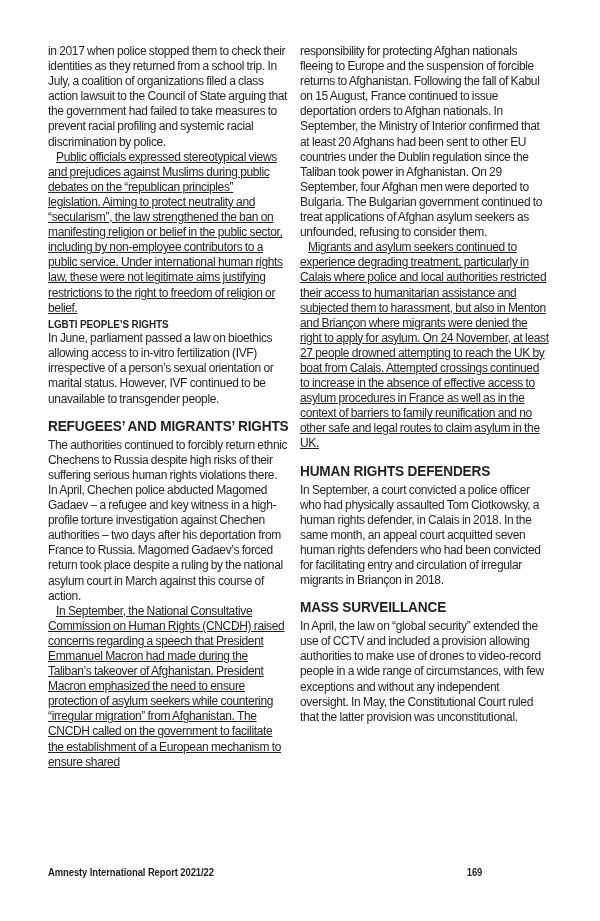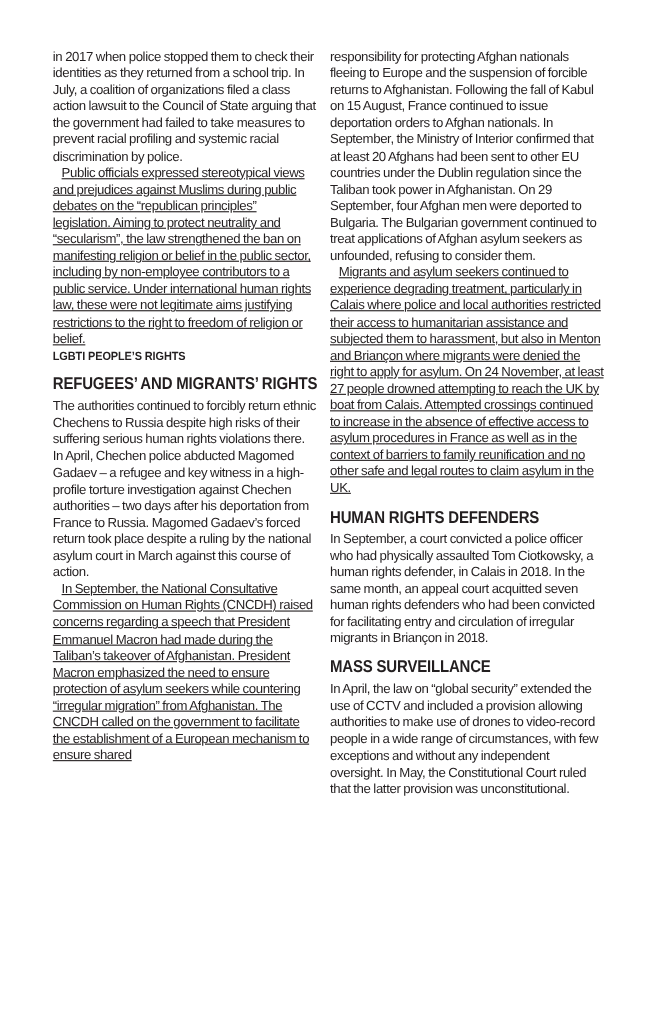--- a/index.html
+++ b/index.html
@@ -87,30 +87,35 @@
 <body>
 
 <div class="page">
 
   <div class="columns">
 
     <div class="col col-left">
       <p class="body">in 2017 when police stopped them to check their identities as they returned from a school trip. In July, a coalition of organizations filed a class action lawsuit to the Council of State arguing that the government had failed to take measures to prevent racial profiling and systemic racial discrimination by police.</p>
       <p class="body indent">Public officials expressed stereotypical views and prejudices against Muslims during public debates on the “republican principles” legislation. Aiming to protect neutrality and “secularism”, the law strengthened the ban on manifesting religion or belief in the public sector, including by non-employee contributors to a public service. Under international human rights law, these were not legitimate aims justifying restrictions to the right to freedom of religion or belief.</p>
       <h3 class="subsection-heading">LGBTI PEOPLE’S RIGHTS</h3>
+      <p class="body">In June, parliament passed a law on bioethics allowing access to in-vitro fertilization (IVF) irrespective of a person’s sexual orientation or marital status. However, IVF continued to be unavailable to transgender people.</p>
       <h2 class="section-heading">REFUGEES’ AND MIGRANTS’ RIGHTS</h2>
       <p class="body">The authorities continued to forcibly return ethnic Chechens to Russia despite high risks of their suffering serious human rights violations there. In April, Chechen police abducted Magomed Gadaev – a refugee and key witness in a high-profile torture investigation against Chechen authorities – two days after his deportation from France to Russia. Magomed Gadaev’s forced return took place despite a ruling by the national asylum court in March against this course of action.</p>
       <p class="body indent">In September, the National Consultative Commission on Human Rights (CNCDH) raised concerns regarding a speech that President Emmanuel Macron had made during the Taliban’s takeover of Afghanistan. President Macron emphasized the need to ensure protection of asylum seekers while countering “irregular migration” from Afghanistan. The CNCDH called on the government to facilitate the establishment of a European mechanism to ensure shared</p>
     </div>
 
     <div class="col col-right">
       <p class="body">responsibility for protecting Afghan nationals fleeing to Europe and the suspension of forcible returns to Afghanistan. Following the fall of Kabul on 15 August, France continued to issue deportation orders to Afghan nationals. In September, the Ministry of Interior confirmed that at least 20 Afghans had been sent to other EU countries under the Dublin regulation since the Taliban took power in Afghanistan. On 29 September, four Afghan men were deported to Bulgaria. The Bulgarian government continued to treat applications of Afghan asylum seekers as unfounded, refusing to consider them.</p>
       <p class="body indent">Migrants and asylum seekers continued to experience degrading treatment, particularly in Calais where police and local authorities restricted their access to humanitarian assistance and subjected them to harassment, but also in Menton and Briançon where migrants were denied the right to apply for asylum. On 24 November, at least 27 people drowned attempting to reach the UK by boat from Calais. Attempted crossings continued to increase in the absence of effective access to asylum procedures in France as well as in the context of barriers to family reunification and no other safe and legal routes to claim asylum in the UK.</p>
       <h2 class="section-heading">HUMAN RIGHTS DEFENDERS</h2>
       <p class="body">In September, a court convicted a police officer who had physically assaulted Tom Ciotkowsky, a human rights defender, in Calais in 2018. In the same month, an appeal court acquitted seven human rights defenders who had been convicted for facilitating entry and circulation of irregular migrants in Briançon in 2018.</p>
       <h2 class="section-heading">MASS SURVEILLANCE</h2>
       <p class="body">In April, the law on “global security” extended the use of CCTV and included a provision allowing authorities to make use of drones to video-record people in a wide range of circumstances, with few exceptions and without any independent oversight. In May, the Constitutional Court ruled that the latter provision was unconstitutional.</p>
     </div>
 
   </div>
 
+  <div class="footer">
+    <span class="footer-title">Amnesty International Report 2021/22</span>
+    <span class="footer-page">169</span>
+  </div>
 
 </div>
 
 </body></html>

